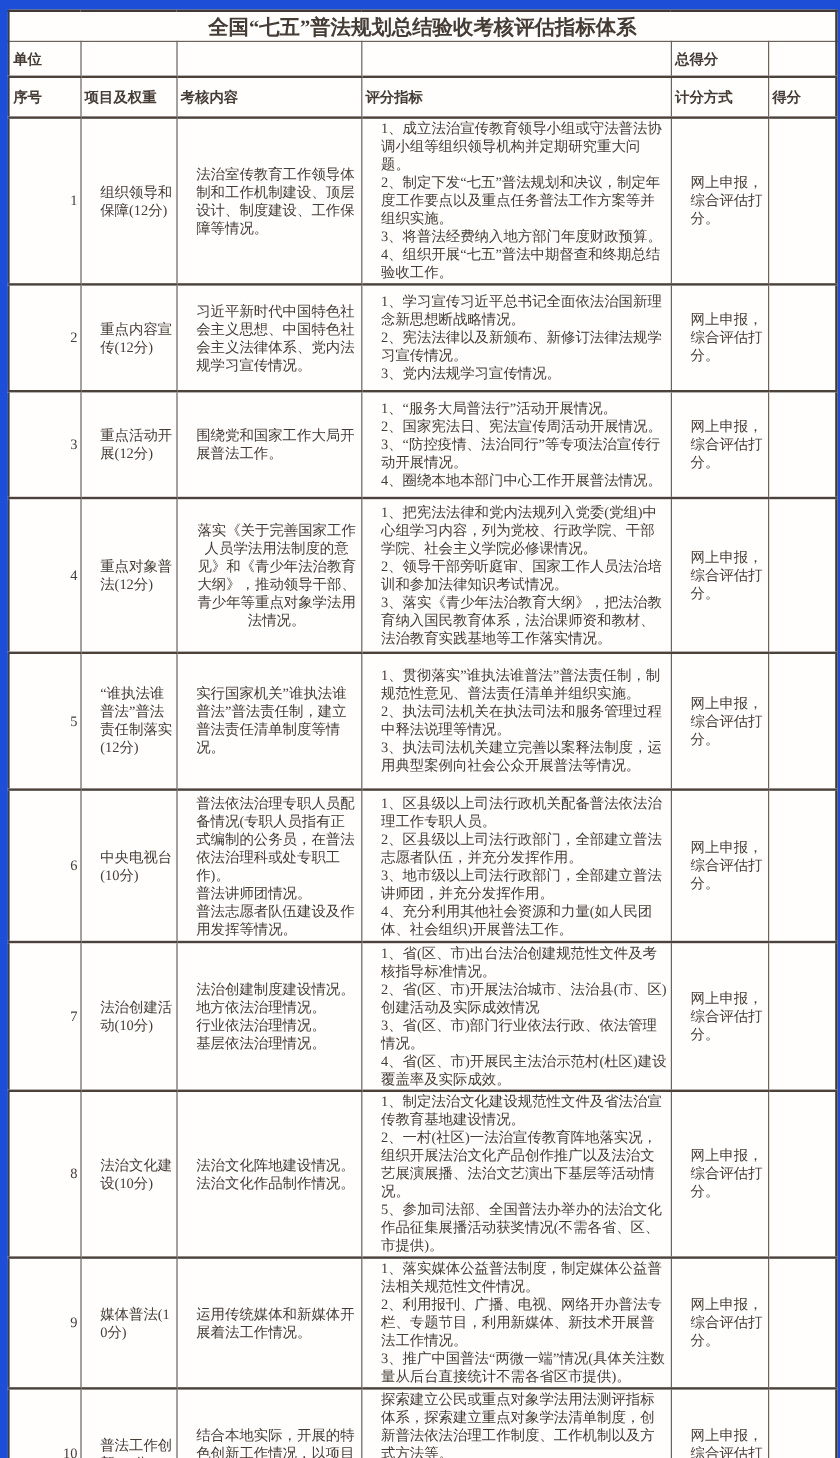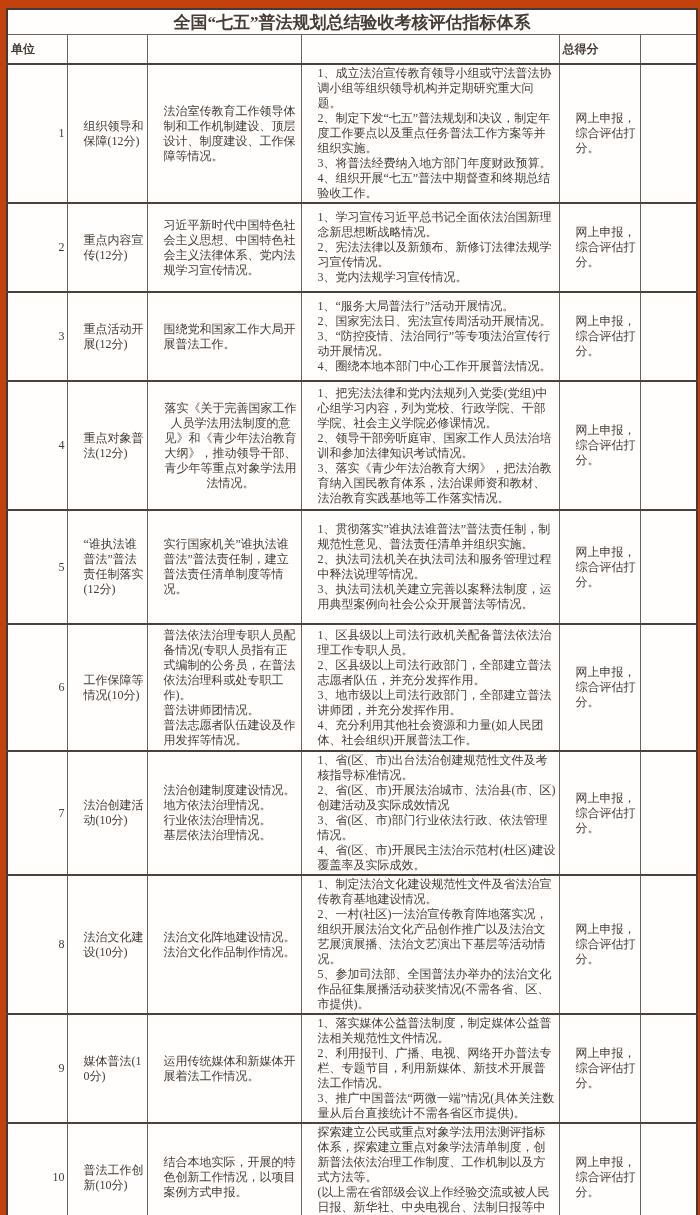--- a/index.html
+++ b/index.html
@@ -4,21 +4,21 @@
 <style>
   html,body { margin:0; padding:0; }
   body {
     width:700px; height:1215px;
     background:#f7f5f2;
     font-family:"Liberation Serif","DejaVu Serif",serif;
     color:#453c35;
   }
   .page {
     width:700px; height:1215px; box-sizing:border-box;
-    background:#c2410c;
+    background:#1d4ed8;
     padding:8px 0 0 6px;
   }
   table.grid {
     border-collapse:collapse;
     width:690px;
     table-layout:fixed;
     background:#fffefd;
     border:2px solid #423a34;
   }
   td {
@@ -63,20 +63,28 @@
 
     <tr class="unit-row">
       <td>单位</td>
       <td></td>
       <td></td>
       <td></td>
       <td>总得分</td>
       <td></td>
     </tr>
 
+    <tr class="head-row">
+      <td>序号</td>
+      <td>项目及权重</td>
+      <td>考核内容</td>
+      <td>评分指标</td>
+      <td>计分方式</td>
+      <td>得分</td>
+    </tr>
 
     <tr class="data-row" style="height:124px">
       <td class="no-cell">1</td>
       <td>组织领导和保障(12分)</td>
       <td class="pre">法治室传教育工作领导体制和工作机制建设、顶层设计、制度建设、工作保障等情况。</td>
       <td class="pre">1、成立法治宣传教育领导小组或守法普法协调小组等组织领导机构并定期研究重大问题。
 2、制定下发“七五”普法规划和决议，制定年度工作要点以及重点任务普法工作方案等并组织实施。
 3、将普法经费纳入地方部门年度财政预算。
 4、组织开展“七五”普法中期督查和终期总结验收工作。</td>
       <td>网上申报，综合评估打分。</td>
@@ -123,21 +131,21 @@
       <td class="pre">实行国家机关”谁执法谁普法”普法责任制，建立普法责任清单制度等情况。</td>
       <td class="pre">1、贯彻落实”谁执法谁普法”普法责任制，制规范性意见、普法责任清单并组织实施。
 2、执法司法机关在执法司法和服务管理过程中释法说理等情况。
 3、执法司法机关建立完善以案释法制度，运用典型案例向社会公众开展普法等情况。</td>
       <td>网上申报，综合评估打分。</td>
       <td></td>
     </tr>
 
     <tr class="data-row" style="height:127px">
       <td class="no-cell">6</td>
-      <td>工作保障等情况(10分)</td>
+      <td>中央电视台(10分)</td>
       <td class="pre">普法依法治理专职人员配备情况(专职人员指有正式编制的公务员，在普法依法治理科或处专职工作)。
 普法讲师团情况。
 普法志愿者队伍建设及作用发挥等情况。</td>
       <td class="pre">1、区县级以上司法行政机关配备普法依法治理工作专职人员。
 2、区县级以上司法行政部门，全部建立普法志愿者队伍，并充分发挥作用。
 3、地市级以上司法行政部门，全部建立普法讲师团，并充分发挥作用。
 4、充分利用其他社会资源和力量(如人民团体、社会组织)开展普法工作。</td>
       <td>网上申报，综合评估打分。</td>
       <td></td>
     </tr>

